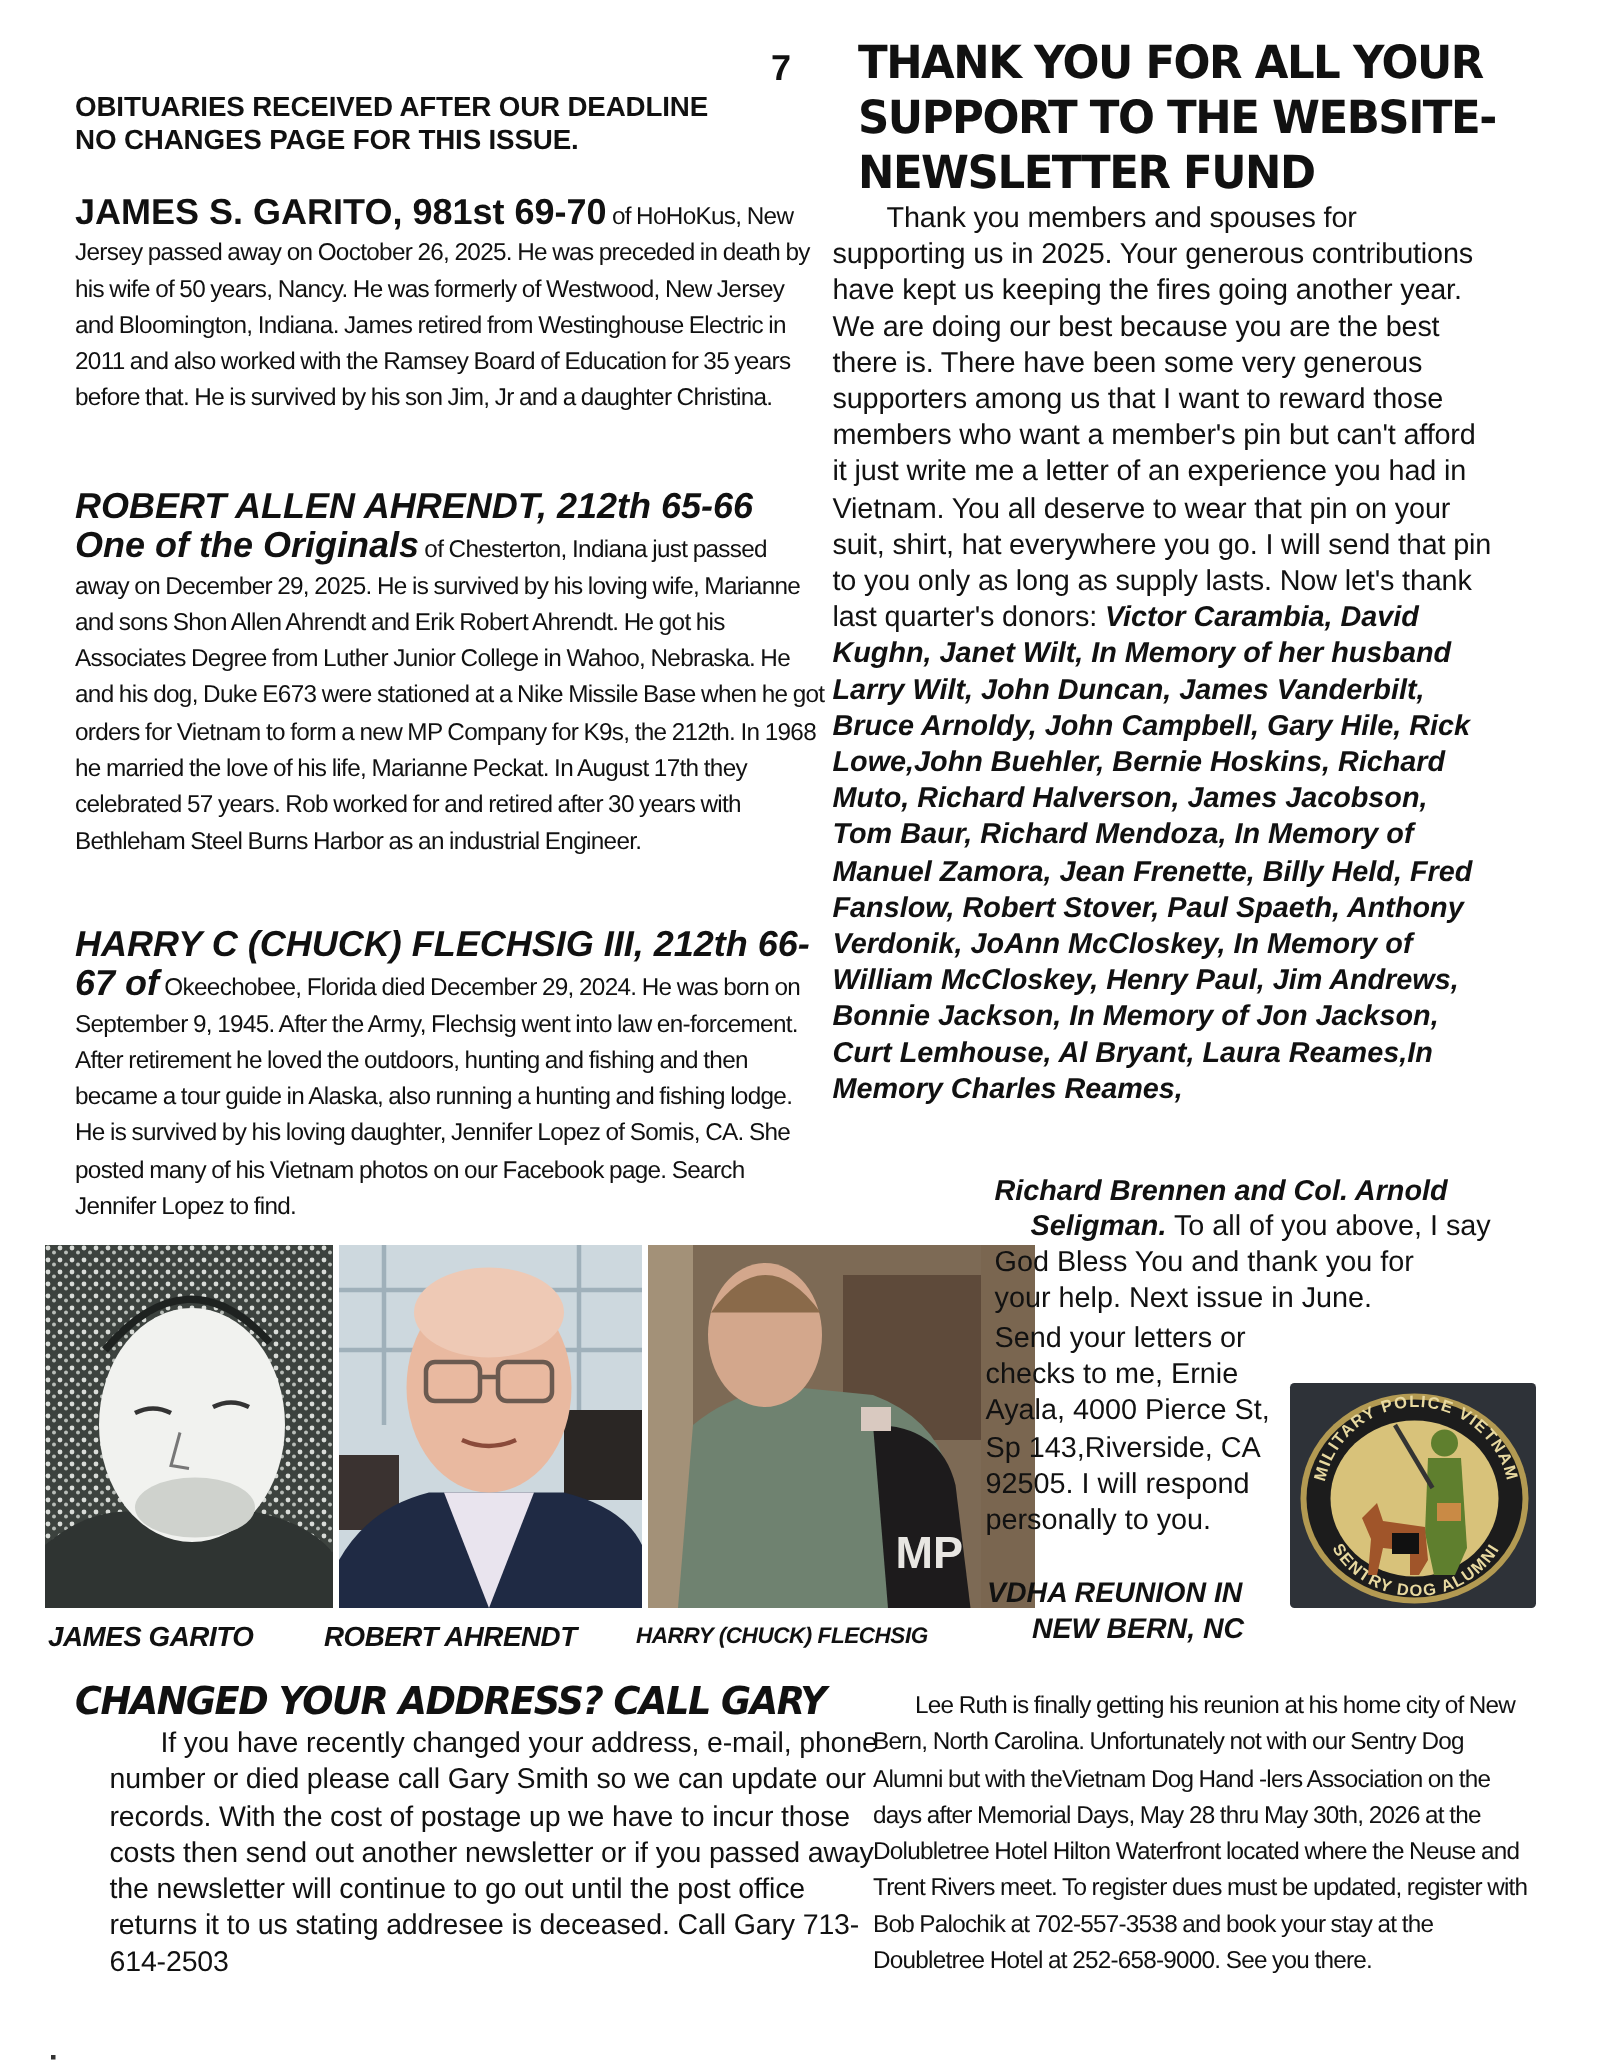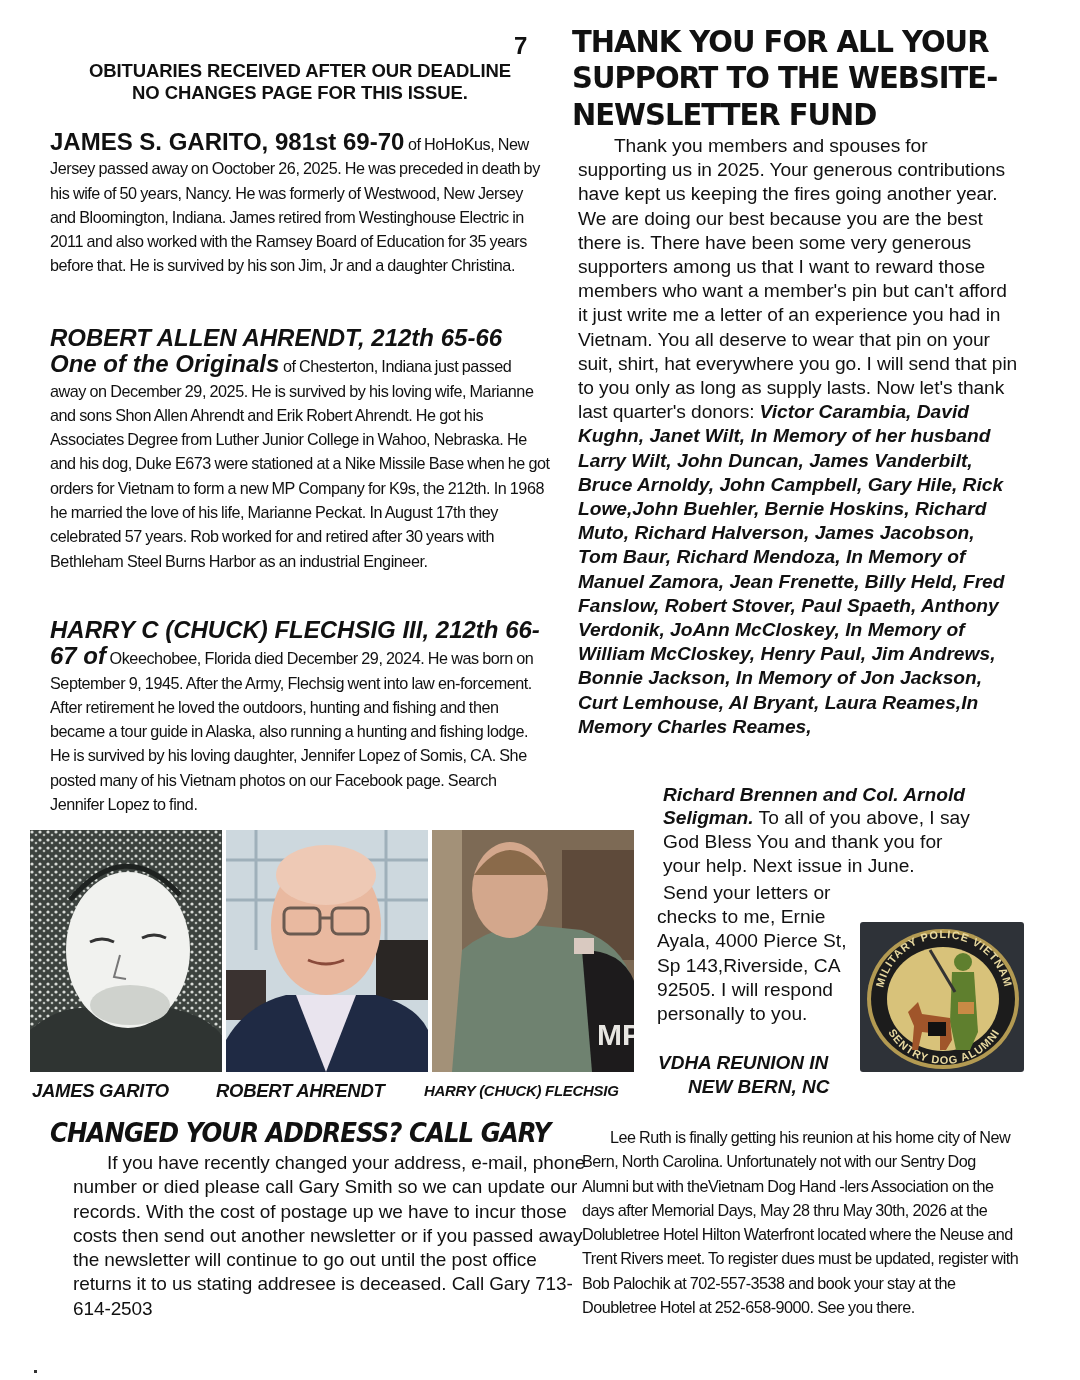--- a/index.html
+++ b/index.html
@@ -1,25 +1,25 @@
 <!DOCTYPE html>
 <html><head>
 <meta charset="utf-8">
 <style>
   html, body { margin: 0; padding: 0; background: #ffffff; }
   body { width: 1080px; height: 1380px; position: relative; overflow: hidden; color: #111; }
   .abs { position: absolute; }
   .page-num { left: 514px; top: 32px; font: bold 24px "Liberation Sans", sans-serif; }
-  .lead-head { left: 50px; top: 60px; width: 500px; font: bold 18.5px/22px "Liberation Sans", sans-serif; letter-spacing: -0.1px; text-align: center; }
+  .lead-head { left: 50px; top: 60px; width: 500px; font: bold 18.5px/22px "Liberation Sans", sans-serif; letter-spacing: -0.1px; }
   .obit { left: 50px; width: 500px; font-family: "Liberation Sans", sans-serif; font-size: 16.2px; line-height: 24.3px; letter-spacing: -0.45px; word-spacing: -0.5px; }
   .obit b, .obit .bi { font-size: 24px; letter-spacing: 0; word-spacing: 0; }
   .bi { font-weight: bold; font-style: italic; }
   .title-display { font-family: "DejaVu Sans", sans-serif; font-weight: bold; letter-spacing: -1px; transform: scaleY(1.05); }
   .thanks-title { left: 572px; top: 26px; width: 470px; font-size: 29px; line-height: 35px; }
-  .thanks-body { left: 578px; top: 134px; width: 440px; font: 19.2px/24.2px "Liberation Sans", sans-serif; letter-spacing: -0.1px; }
+  .thanks-body { left: 555px; top: 134px; width: 440px; font: 19.2px/24.2px "Liberation Sans", sans-serif; letter-spacing: -0.1px; }
   .thanks-body .donors { font-weight: bold; font-style: italic; letter-spacing: 0; }
   .indent { display: inline-block; width: 36px; }
   .thanks-tail { font: 19.2px/24.2px "Liberation Sans", sans-serif; }
   .photo { top: 830px; height: 242px; overflow: hidden; }
   .caption { top: 1080px; font: bold italic 18.5px "Liberation Sans", sans-serif; letter-spacing: -0.3px; }
   .changed-title { left: 50px; top: 1119px; font-size: 24.5px; font-style: italic; }
   .changed-body { left: 50px; top: 1151px; width: 520px; font: 19px/24.3px "Liberation Sans", sans-serif; letter-spacing: -0.1px; margin-left: 23px; }
   .reunion-title { left: 658px; top: 1051px; font: bold italic 19px/24px "Liberation Sans", sans-serif; }
   .reunion-body { left: 582px; top: 1125px; width: 440px; font: 16.2px/24.3px "Liberation Sans", sans-serif; letter-spacing: -0.5px; word-spacing: -0.4px; }
   .pin { left: 860px; top: 922px; width: 164px; height: 150px; background: #2e3238; border-radius: 3px; overflow: hidden; }
@@ -82,21 +82,21 @@
     <path d="M70 165 L100 242 L130 165 Z" fill="#e9e4ee"></path>
     <ellipse cx="100" cy="95" rx="55" ry="70" fill="#e9b9a0"></ellipse>
     <ellipse cx="100" cy="45" rx="50" ry="30" fill="#eec9b5"></ellipse>
     <rect x="58" y="78" width="36" height="26" rx="6" fill="none" stroke="#6b5a50" stroke-width="3"></rect>
     <rect x="106" y="78" width="36" height="26" rx="6" fill="none" stroke="#6b5a50" stroke-width="3"></rect>
     <line x1="94" y1="88" x2="106" y2="88" stroke="#6b5a50" stroke-width="3"></line>
     <path d="M82 130 q18 8 36 0" stroke="#8a4a3a" stroke-width="3" fill="none"></path>
   </svg>
 </div>
 
-<div class="abs photo" style="left:432px; width:202px; background:#7a6650;">
+<div class="abs photo" style="left:432px; width:258px; background:#7a6650;">
   <svg width="222" height="242" viewBox="0 0 222 242">
     <rect width="222" height="242" fill="#7d6a55"></rect>
     <rect x="0" y="0" width="30" height="242" fill="#a39178"></rect>
     <rect x="130" y="20" width="92" height="110" fill="#5e4a3a"></rect>
     <path d="M20 242 L30 120 Q60 95 100 95 L150 100 Q190 115 200 150 L210 242 Z" fill="#6f8270"></path>
     <path d="M150 120 Q195 120 205 160 L215 242 L160 242 Z" fill="#1d1b1c"></path>
     <text x="165" y="215" font-family="Liberation Sans, sans-serif" font-weight="bold" font-size="30" fill="#e8e6e2">MP</text>
     <rect x="142" y="108" width="20" height="16" fill="#d9c9c0"></rect>
     <ellipse cx="78" cy="60" rx="38" ry="48" fill="#d3a78c"></ellipse>
     <path d="M42 45 Q78 -5 115 45" fill="#8a6a4a"></path>
@@ -109,21 +109,21 @@
 
 <div class="abs thanks-title title-display">THANK YOU FOR ALL YOUR SUPPORT TO THE WEBSITE-NEWSLETTER FUND</div>
 
 <div class="abs thanks-body">
   <span class="indent"></span><span>Thank you members and spouses for supporting us in 2025. Your generous contributions have kept us keeping the fires going another year. We are doing our best because you are the best there is. There have been some very generous supporters among us that I want to reward those members who want a member's pin but can't afford it just write me a letter of an experience you had in Vietnam. You all deserve to wear that pin on your suit, shirt, hat everywhere you go. I will send that pin to you only as long as supply lasts. Now let's thank last  quarter's donors:</span>
   <span class="donors">Victor Carambia, David Kughn, Janet Wilt, In Memory of her husband Larry Wilt, John Duncan, James Vanderbilt, Bruce Arnoldy, John Campbell, Gary Hile, Rick Lowe,John Buehler, Bernie Hoskins, Richard Muto, Richard Halverson, James Jacobson, Tom Baur, Richard Mendoza, In Memory of Manuel Zamora, Jean Frenette, Billy Held, Fred Fanslow, Robert Stover, Paul Spaeth, Anthony Verdonik, JoAnn McCloskey, In Memory of William McCloskey, Henry Paul, Jim Andrews, Bonnie Jackson, In Memory of Jon Jackson, Curt Lemhouse, Al Bryant, Laura Reames,In Memory Charles Reames,</span>
 </div>
 
 <div class="abs thanks-tail" style="left:663px; top:784px; width:360px;">
   <div class="bi" style="line-height:22px;">Richard Brennen and Col. Arnold</div>
-  <div style="line-height:24px;"><span class="bi">Seligman.</span><span>  To all of you above, I say</span></div>
+  <div style="line-height:24px;margin-left:24px;"><span class="bi">Seligman.</span><span>  To all of you above, I say</span></div>
   <div style="line-height:24px;">God Bless You and thank you for</div>
   <div style="line-height:24px;">your help. Next issue in June.</div>
 </div>
 
 <div class="abs thanks-tail" style="left:657px; top:881px; width:210px;">
   <div style="padding-left:6px;">Send your letters or</div>
   <div>checks to me, Ernie</div>
   <div>Ayala, 4000 Pierce St,</div>
   <div>Sp 143,Riverside, CA</div>
   <div>92505. I will respond</div>

